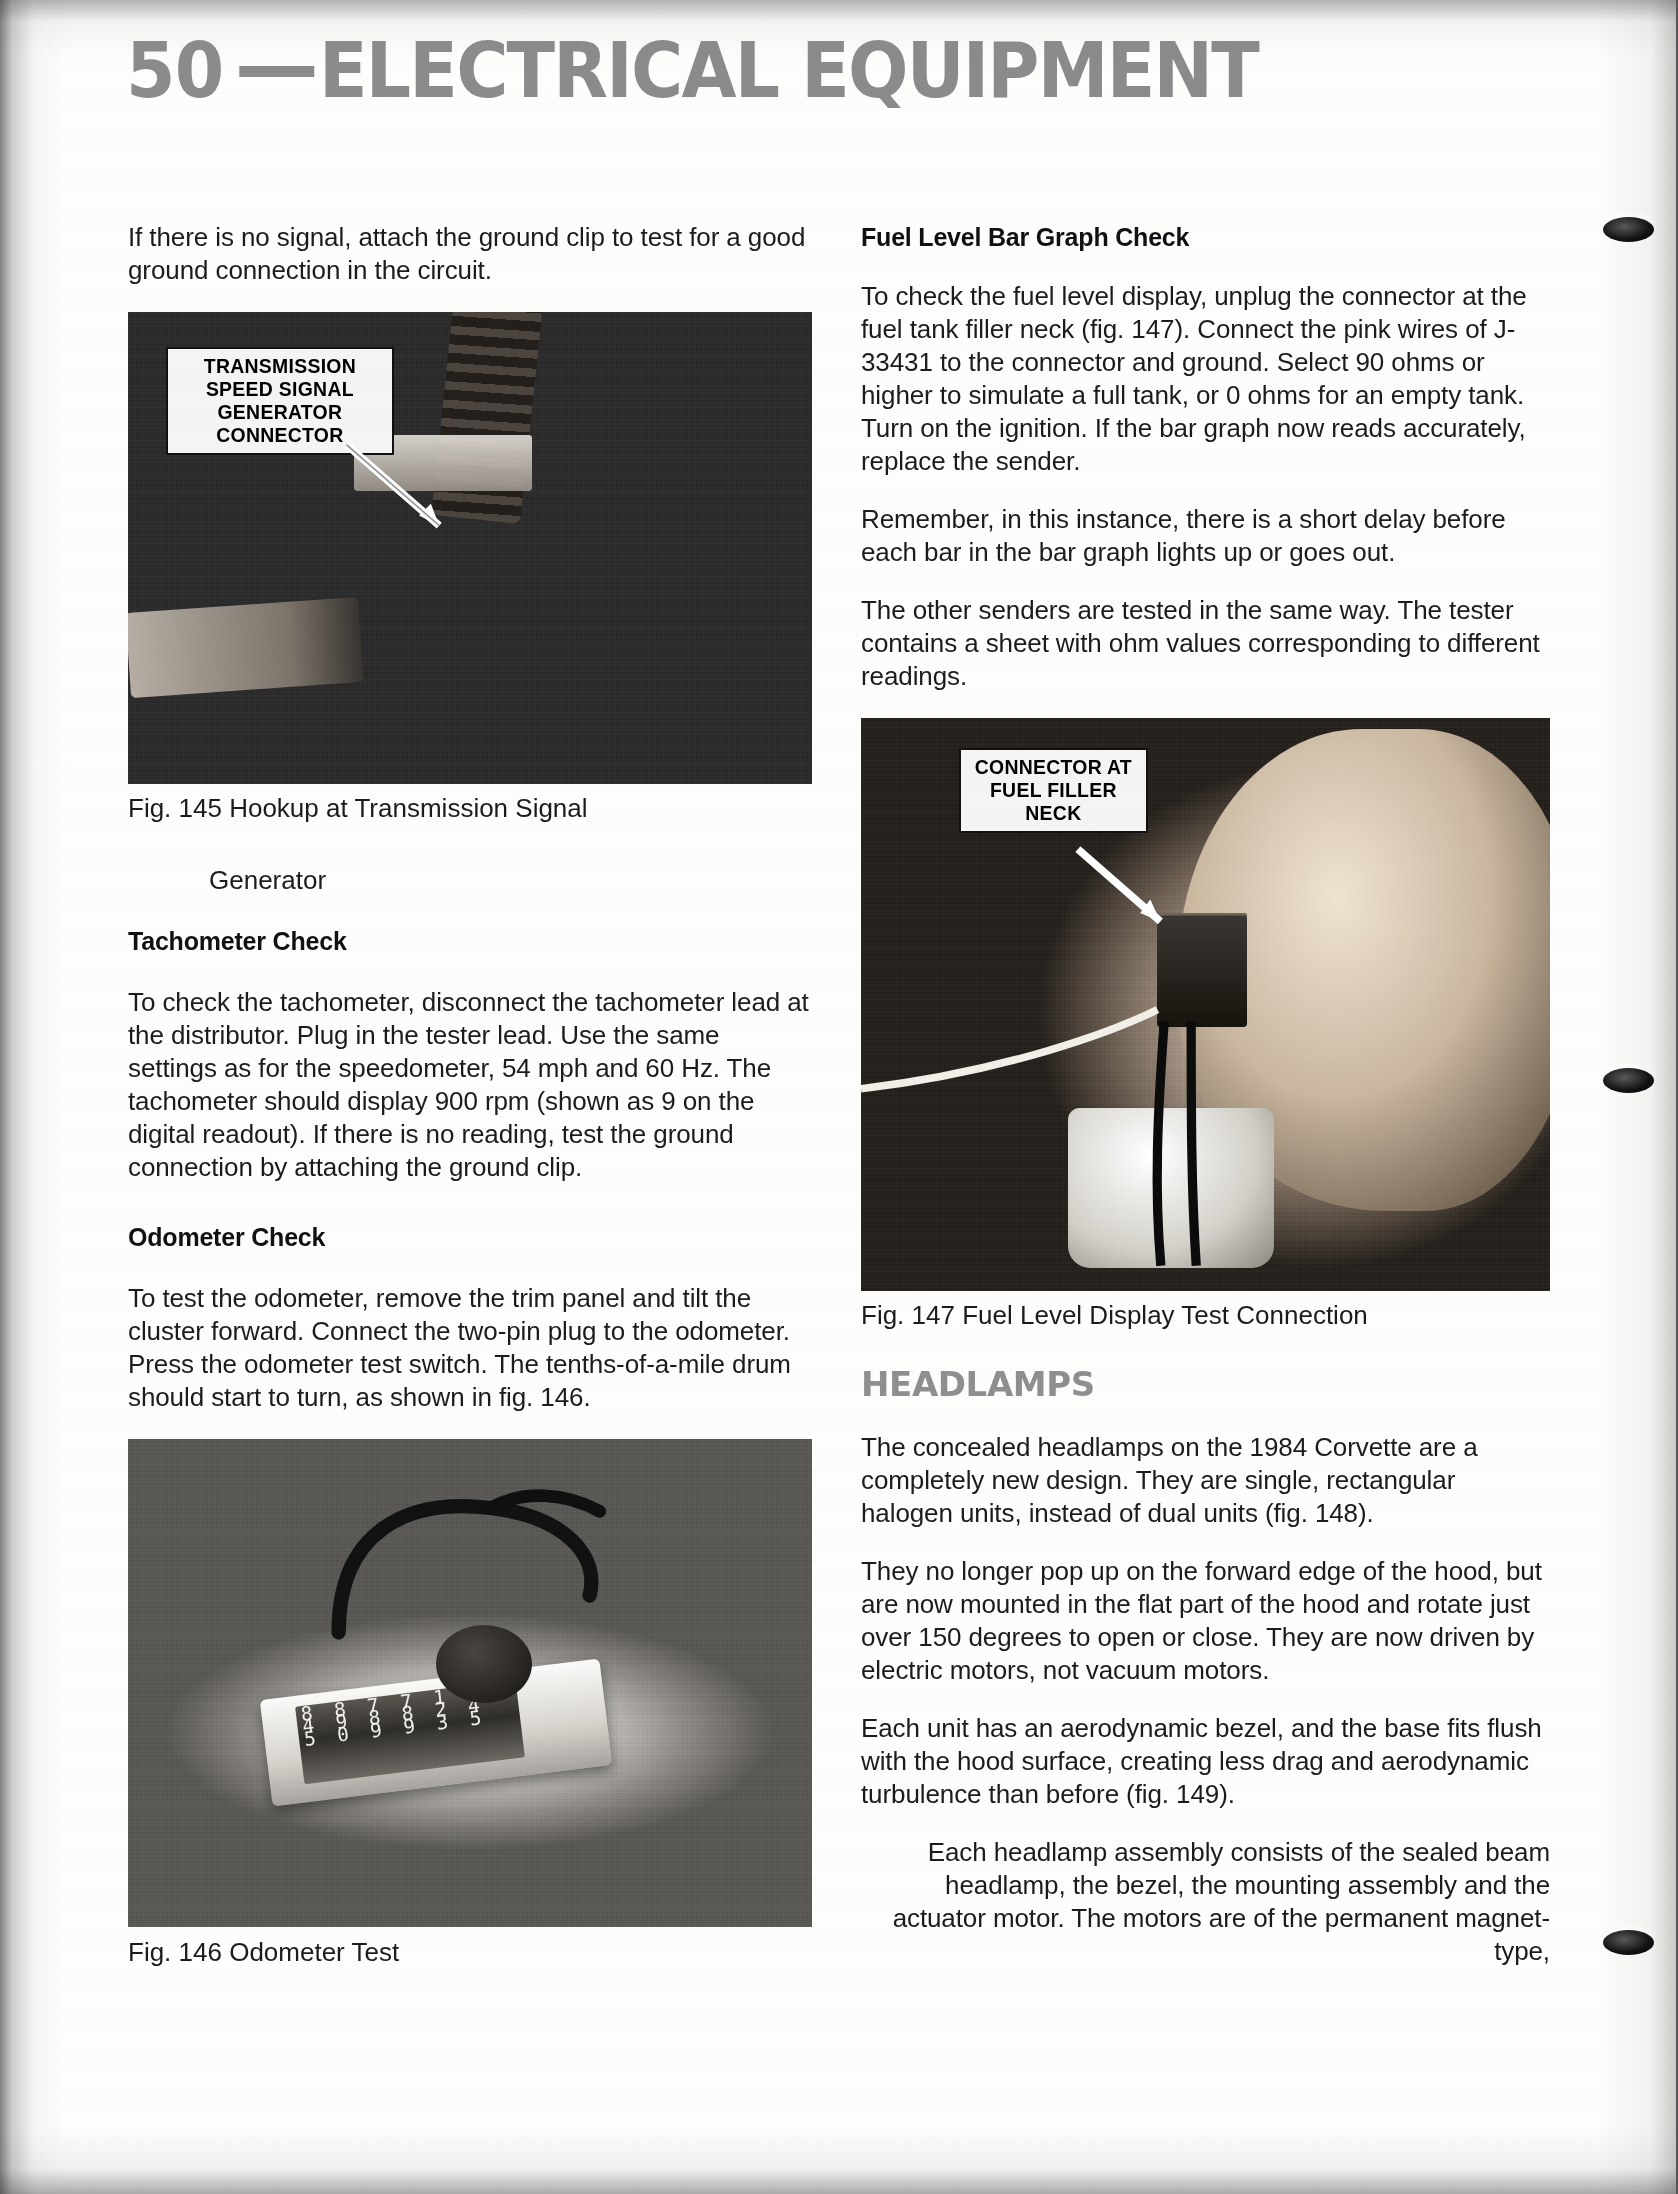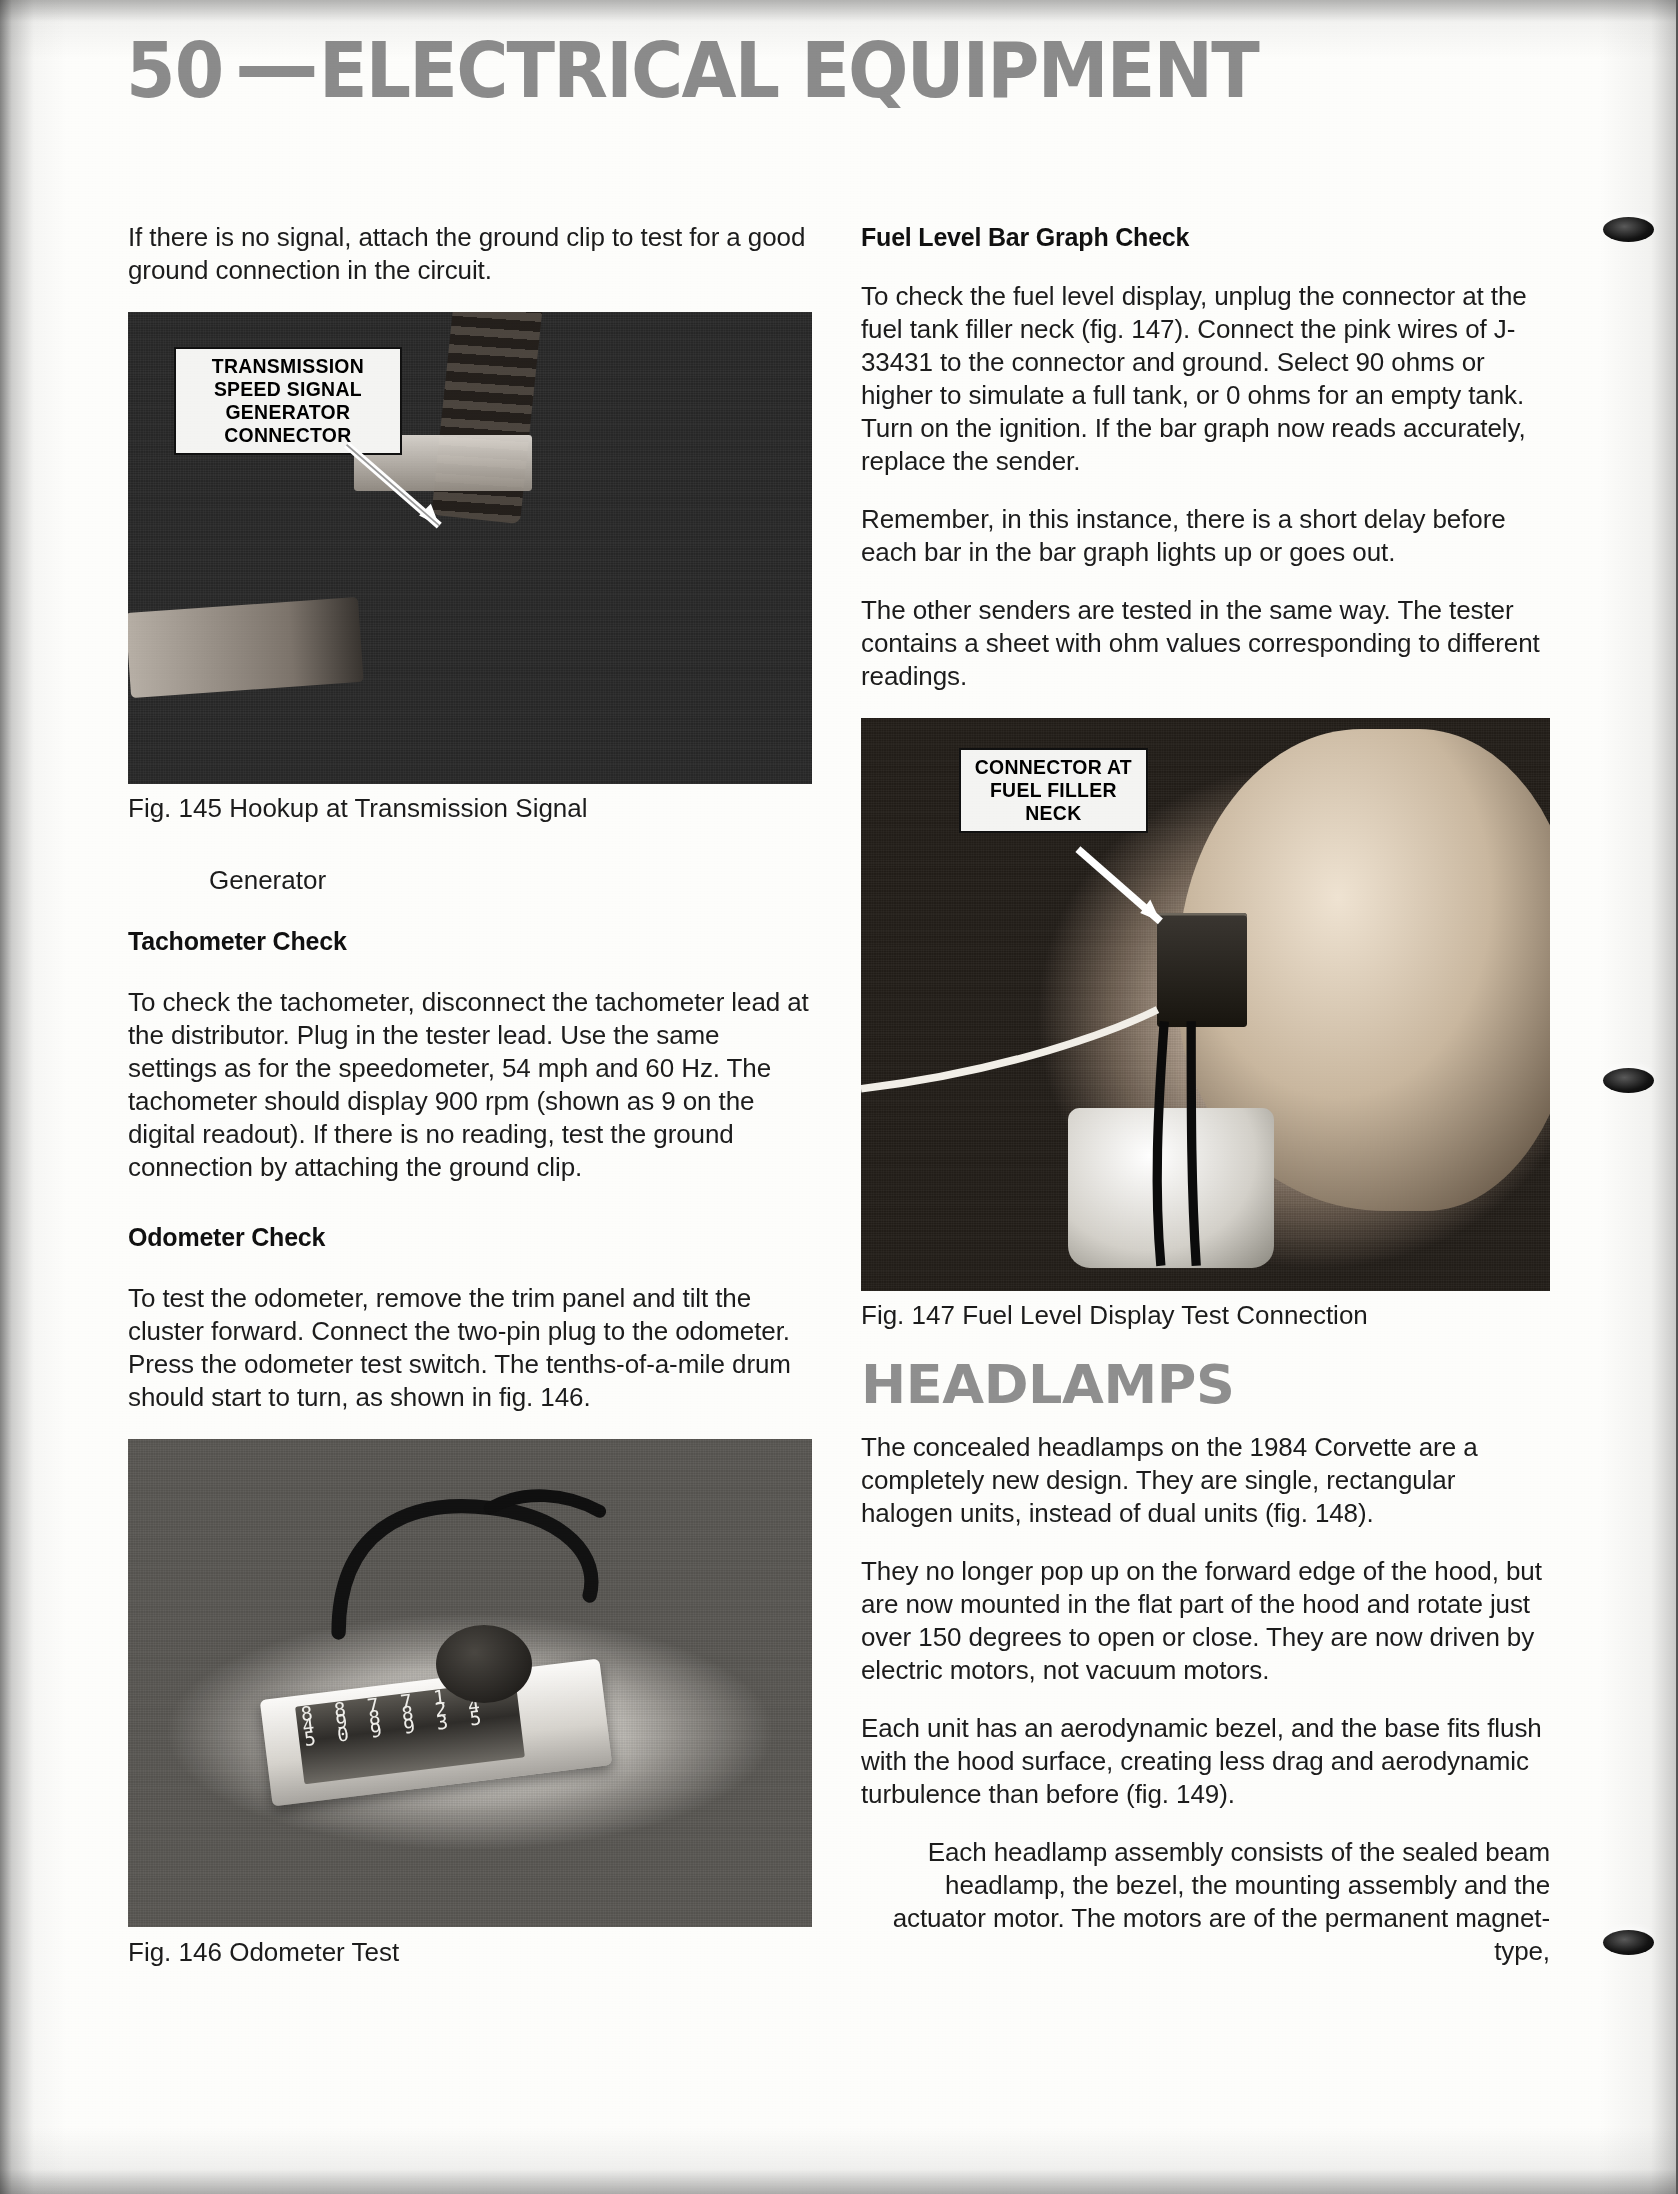--- a/index.html
+++ b/index.html
@@ -66,21 +66,21 @@
   h3.sub{
     margin:0 0 29px 0;
     font-size:25px;
     line-height:32px;
     font-weight:bold;
     color:#111;
     letter-spacing:-0.2px;
   }
   h2.section{
     margin:0 0 22px 0;
-    font-size:54px;
+    font-size:34px;
     line-height:49px;
     font-weight:bold;
     color:#8f8f8f;
     letter-spacing:-0.4px;
     font-family:"DejaVu Sans",sans-serif;
   }
   p.caption{
     margin:8.4px 0 29px 0;
     font-size:26px;
     line-height:32px;
@@ -153,21 +153,21 @@
 
       <div style="position:absolute;left:46%;top:-4%;width:13%;height:48%;
                   background:repeating-linear-gradient(178deg,#4e4740 0 8.4px,#241f1b 8.4px 18.5px);
                   border-radius:8.4px;transform:rotate(6deg);opacity:.95;"></div>
       <div style="position:absolute;left:0;top:62%;width:34%;height:18%;
                   background:linear-gradient(90deg,#cfc6bb,#8a8076 70%,#3b3631);
                   border-radius:5px;transform:rotate(-4deg);opacity:.85;"></div>
       <div style="position:absolute;left:33%;top:26%;width:26%;height:12%;
                   background:linear-gradient(180deg,#e6e1da,#9c958c);border-radius:3.4px;opacity:.9;"></div>
 
-      <div class="callout" style="left:46px;top:35px;width:207px;">TRANSMISSION SPEED SIGNAL GENERATOR CONNECTOR</div>
+      <div class="callout" style="left:38px;top:35px;width:207px;">TRANSMISSION SPEED SIGNAL GENERATOR CONNECTOR</div>
 
       <svg class="arrow" style="left:210px;top:126px;width:152px;height:118px;" viewBox="0 0 180 140">
         <path d="M10 8 L120 104" stroke="#ffffff" stroke-width="9" fill="none"></path>
         <path d="M120 104 L96 92 L110 78 Z" fill="#ffffff"></path>
         <path d="M10 8 L120 104" stroke="#000" stroke-width="2" fill="none" opacity=".4"></path>
       </svg>
     </div>
 
     <p class="caption">
       <span>Fig. 145 Hookup at Transmission Signal</span>

